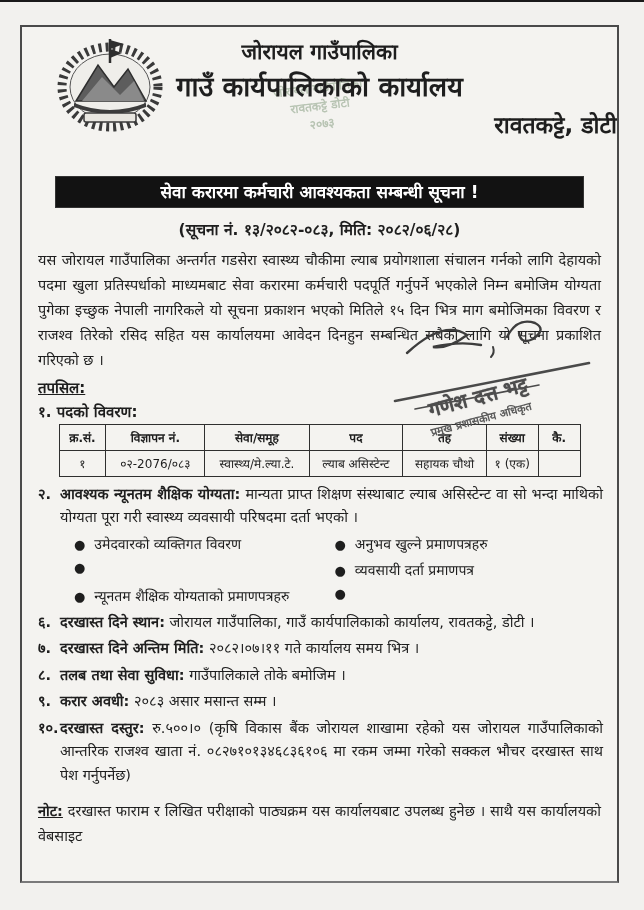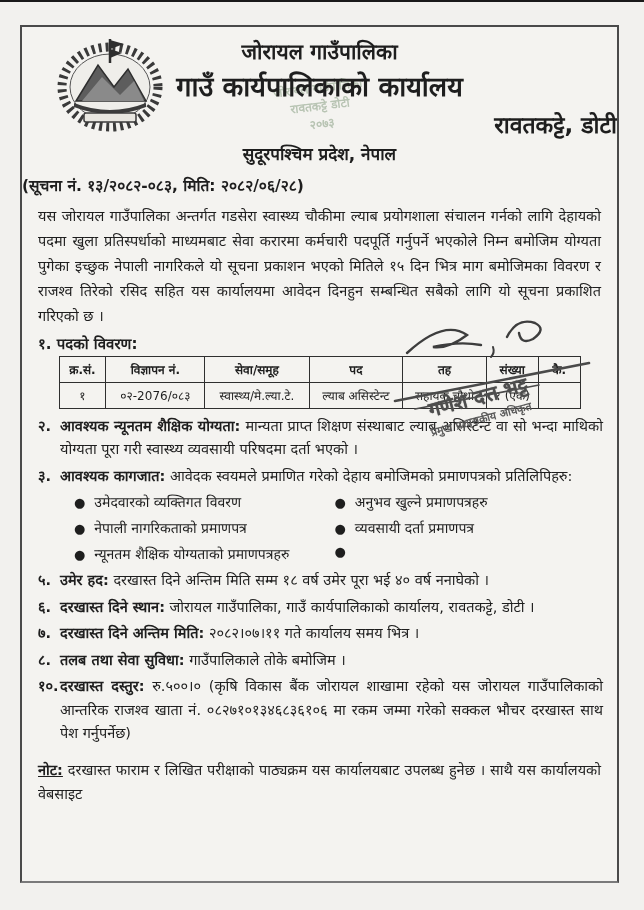--- a/index.html
+++ b/index.html
@@ -26,21 +26,21 @@
   .h1{font-size:21px;font-weight:bold;position:relative;z-index:1;}
   .h2{font-size:27px;font-weight:bold;margin-top:2px;position:relative;z-index:1;}
   .h3{font-size:23px;font-weight:bold;margin-top:4px;position:relative;z-index:1;text-align:right;}
   .h4{font-size:17px;font-weight:bold;margin-top:2px;position:relative;z-index:1;}
   
   .banner{
     margin:8px 34px 0 34px;background:#121212;color:#ffffff;
     font-size:17px;font-weight:bold;text-align:center;padding:3px 0 4px 0;
     box-shadow:0 0 0 1px #333;
   }
-  .meta{font-size:15.5px;font-weight:bold;text-align:left;margin-top:5px;}
+  .meta{font-size:15.5px;font-weight:bold;text-align:center;margin-top:11px;}
   
   .intro{
     margin:8px 16px 0 16px;font-size:14.5px;line-height:1.72;text-align:justify;
   }
   .tapasil{margin:4px 0 0 16px;font-size:15px;font-weight:bold;}
   .u{text-decoration:underline;}
   .sec1{margin:4px 0 2px 16px;font-size:15px;font-weight:bold;}
   
   table.pos{
     border-collapse:collapse;margin:3px auto 6px auto;width:522px;
@@ -113,27 +113,28 @@
 
     <div class="watermark">
       <div>जोरायल गाउँपालिका</div>
       <div>रावतकट्टे डोटी</div>
       <div style="text-align:center">२०७३</div>
     </div>
 
     <div class="h1">जोरायल गाउँपालिका</div>
     <div class="h2">गाउँ कार्यपालिकाको कार्यालय</div>
     <div class="h3">रावतकट्टे, डोटी</div>
-    <div class="h4">सुदूरपश्चिम प्रदेश, नेपाल</div>
   </header>
 
+  <div class="banner">सेवा करारमा कर्मचारी आवश्यकता सम्बन्धी सूचना !</div>
   <div class="meta">(सूचना नं. १३/२०८२-०८३, मिति: २०८२/०६/२८)</div>
 
   <p class="intro">यस जोरायल गाउँपालिका अन्तर्गत गडसेरा स्वास्थ्य चौकीमा ल्याब प्रयोगशाला संचालन गर्नको लागि देहायको पदमा खुला प्रतिस्पर्धाको माध्यमबाट सेवा करारमा कर्मचारी पदपूर्ति गर्नुपर्ने भएकोले निम्न बमोजिम योग्यता पुगेका इच्छुक नेपाली नागरिकले यो सूचना प्रकाशन भएको मितिले १५ दिन भित्र माग बमोजिमका विवरण र राजश्व तिरेको रसिद सहित यस कार्यालयमा आवेदन दिनहुन सम्बन्धित सबैको लागि यो सूचना प्रकाशित गरिएको छ ।</p>
 
+  <div class="tapasil"><span class="u">तपसिल:</span></div>
   <div class="sec1">१. पदको विवरण:</div>
 
   <table class="pos">
     <thead>
       <tr>
         <th style="width:9%">क्र.सं.</th>
         <th style="width:19%">विज्ञापन नं.</th>
         <th style="width:20%">सेवा/समूह</th>
         <th style="width:18%">पद</th>
         <th style="width:16%">तह</th>
@@ -151,61 +152,57 @@
         <td>१ (एक)</td>
         <td></td>
       </tr>
     </tbody>
   </table>
 
   <div class="point">
     <span class="pnum">२.</span><span class="plabel">आवश्यक न्यूनतम शैक्षिक योग्यता:</span> <span>मान्यता प्राप्त शिक्षण संस्थाबाट ल्याब असिस्टेन्ट वा सो भन्दा माथिको योग्यता पूरा गरी स्वास्थ्य व्यवसायी परिषदमा दर्ता भएको ।</span>
   </div>
 
-  <div class="point">
-    <span class="pnum">३.</span><span class="plabel">आवश्यक कागजात:</span> <span>आवेदक स्वयमले प्रमाणित गरेको देहाय बमोजिमको प्रमाणपत्रको प्रतिलिपिहरु:</span>
-  </div>
 
   <div class="bullets">
     <div class="bullet">
         <span class="dot">●</span>
         <span>उमेदवारको व्यक्तिगत विवरण</span>
       </div>
     <div class="bullet">
         <span class="dot">●</span>
         <span>अनुभव खुल्ने प्रमाणपत्रहरु</span>
       </div>
     <div class="bullet">
         <span class="dot">●</span>
-        <span>नेपाली नागरिकताको प्रमाणपत्र</span>
       </div>
     <div class="bullet">
         <span class="dot">●</span>
         <span>व्यवसायी दर्ता प्रमाणपत्र</span>
       </div>
     <div class="bullet">
         <span class="dot">●</span>
         <span>न्यूनतम शैक्षिक योग्यताको प्रमाणपत्रहरु</span>
       </div>
     <div class="bullet">
         <span class="dot">●</span>
       </div>
   </div>
 
   <div class="point">
-    <span class="pnum">५.</span><span class="plabel">उमेर हद:</span> <span>दरखास्त दिने अन्तिम मिति सम्म १८ वर्ष उमेर पूरा भई ४० वर्ष ननाघेको ।</span>
-  </div>
-  <div class="point">
     <span class="pnum">६.</span><span class="plabel">दरखास्त दिने स्थान:</span> <span>जोरायल गाउँपालिका, गाउँ कार्यपालिकाको कार्यालय, रावतकट्टे, डोटी ।</span>
   </div>
   <div class="point">
     <span class="pnum">७.</span><span class="plabel">दरखास्त दिने अन्तिम मिति:</span> <span>२०८२।०७।११ गते कार्यालय समय भित्र ।</span>
   </div>
   <div class="point">
     <span class="pnum">८.</span><span class="plabel">तलब तथा सेवा सुविधा:</span> <span>गाउँपालिकाले तोके बमोजिम ।</span>
+  </div>
+  <div class="point">
+    <span class="pnum">९.</span><span class="plabel">करार अवधी:</span> <span>२०८३ असार मसान्त सम्म ।</span>
   </div>
   <div class="point">
     <span class="pnum">१०.</span><span class="plabel">दरखास्त दस्तुर:</span> <span>रु.५००।० (कृषि विकास बैंक जोरायल शाखामा रहेको यस जोरायल गाउँपालिकाको आन्तरिक राजश्व खाता नं. ०८२७१०१३४६८३६१०६ मा रकम जम्मा गरेको सक्कल भौचर दरखास्त साथ पेश गर्नुपर्नेछ)</span>
   </div>
 
   <div class="note">
     <span class="nlabel">नोट:</span><span> दरखास्त फाराम र लिखित परीक्षाको पाठ्यक्रम यस कार्यालयबाट उपलब्ध हुनेछ । साथै यस कार्यालयको वेबसाइट </span>
   </div>
 
   <div class="signature">

